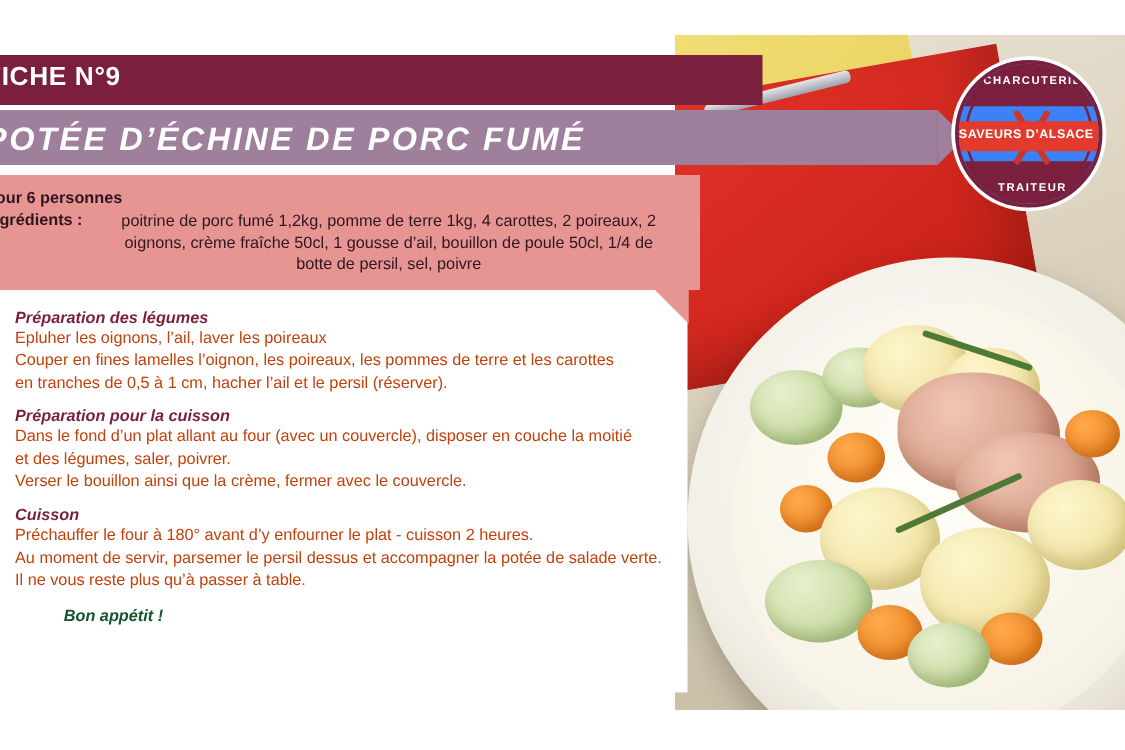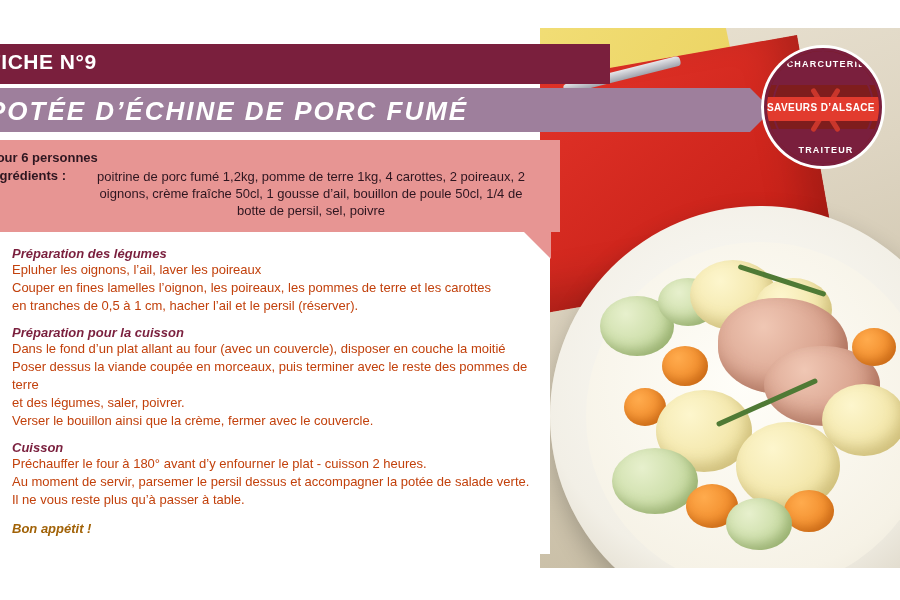--- a/index.html
+++ b/index.html
@@ -192,30 +192,31 @@
   .sec-head.first { margin-top: 4px; }
   .sec-line {
     font-size: 13px;
     line-height: 18px;
     color: #c2410c;
   }
   .bon {
     font-size: 13px;
     font-weight: bold;
     font-style: italic;
-    color: #a16207;
+    color: #14532d;
     margin-top: 12px;
+    margin-left: 39px;
   }
   
   .logo {
     position: absolute;
     right: 18px; top: 48px;
     width: 118px; height: 118px;
     border-radius: 50%;
-    background: #7f1d1d;
+    background: #3b82f6;
     border: 3px solid #7a1f3d;
     box-shadow: 0 0 0 3px #ffffff;
     overflow: hidden;
   }
   .logo .ring {
     position: absolute; inset: 5px;
     border-radius: 50%;
     border: 2px solid #7a1f3d;
   }
   .logo .top-arc, .logo .bot-arc {
@@ -318,21 +319,20 @@
   <div class="steps">
     <div class="steps-inner">
 
       <div class="sec-head first">Préparation des légumes</div>
       <div class="sec-line">Epluher les oignons, l’ail, laver les poireaux</div>
       <div class="sec-line">Couper en fines lamelles l’oignon, les poireaux, les pommes de terre et les carottes</div>
       <div class="sec-line">en tranches de 0,5 à 1 cm, hacher l’ail et le persil (réserver).</div>
 
       <div class="sec-head">Préparation pour la cuisson</div>
       <div class="sec-line">Dans le fond d’un plat allant au four (avec un couvercle), disposer en couche la moitié</div>
-      <div class="sec-line">Poser dessus la viande coupée en morceaux, puis terminer avec le reste des pommes de terre</div>
       <div class="sec-line">et des légumes, saler, poivrer.</div>
       <div class="sec-line">Verser le bouillon ainsi que la crème, fermer avec le couvercle.</div>
 
       <div class="sec-head">Cuisson</div>
       <div class="sec-line">Préchauffer le four à 180° avant d’y enfourner le plat - cuisson 2 heures.</div>
       <div class="sec-line">Au moment de servir, parsemer le persil dessus et accompagner la potée de salade verte.</div>
       <div class="sec-line">Il ne vous reste plus qu’à passer à table.</div>
 
       <div class="bon">Bon appétit !</div>
     </div>

